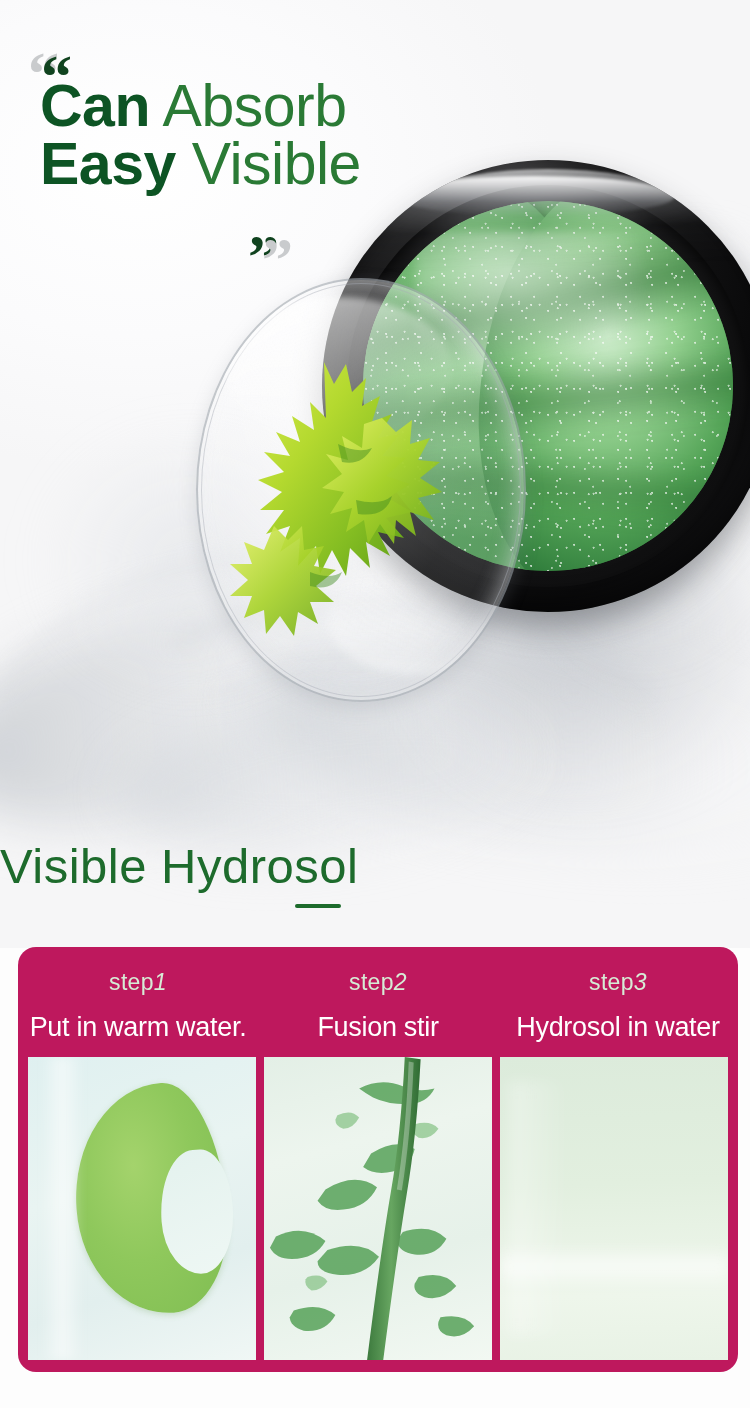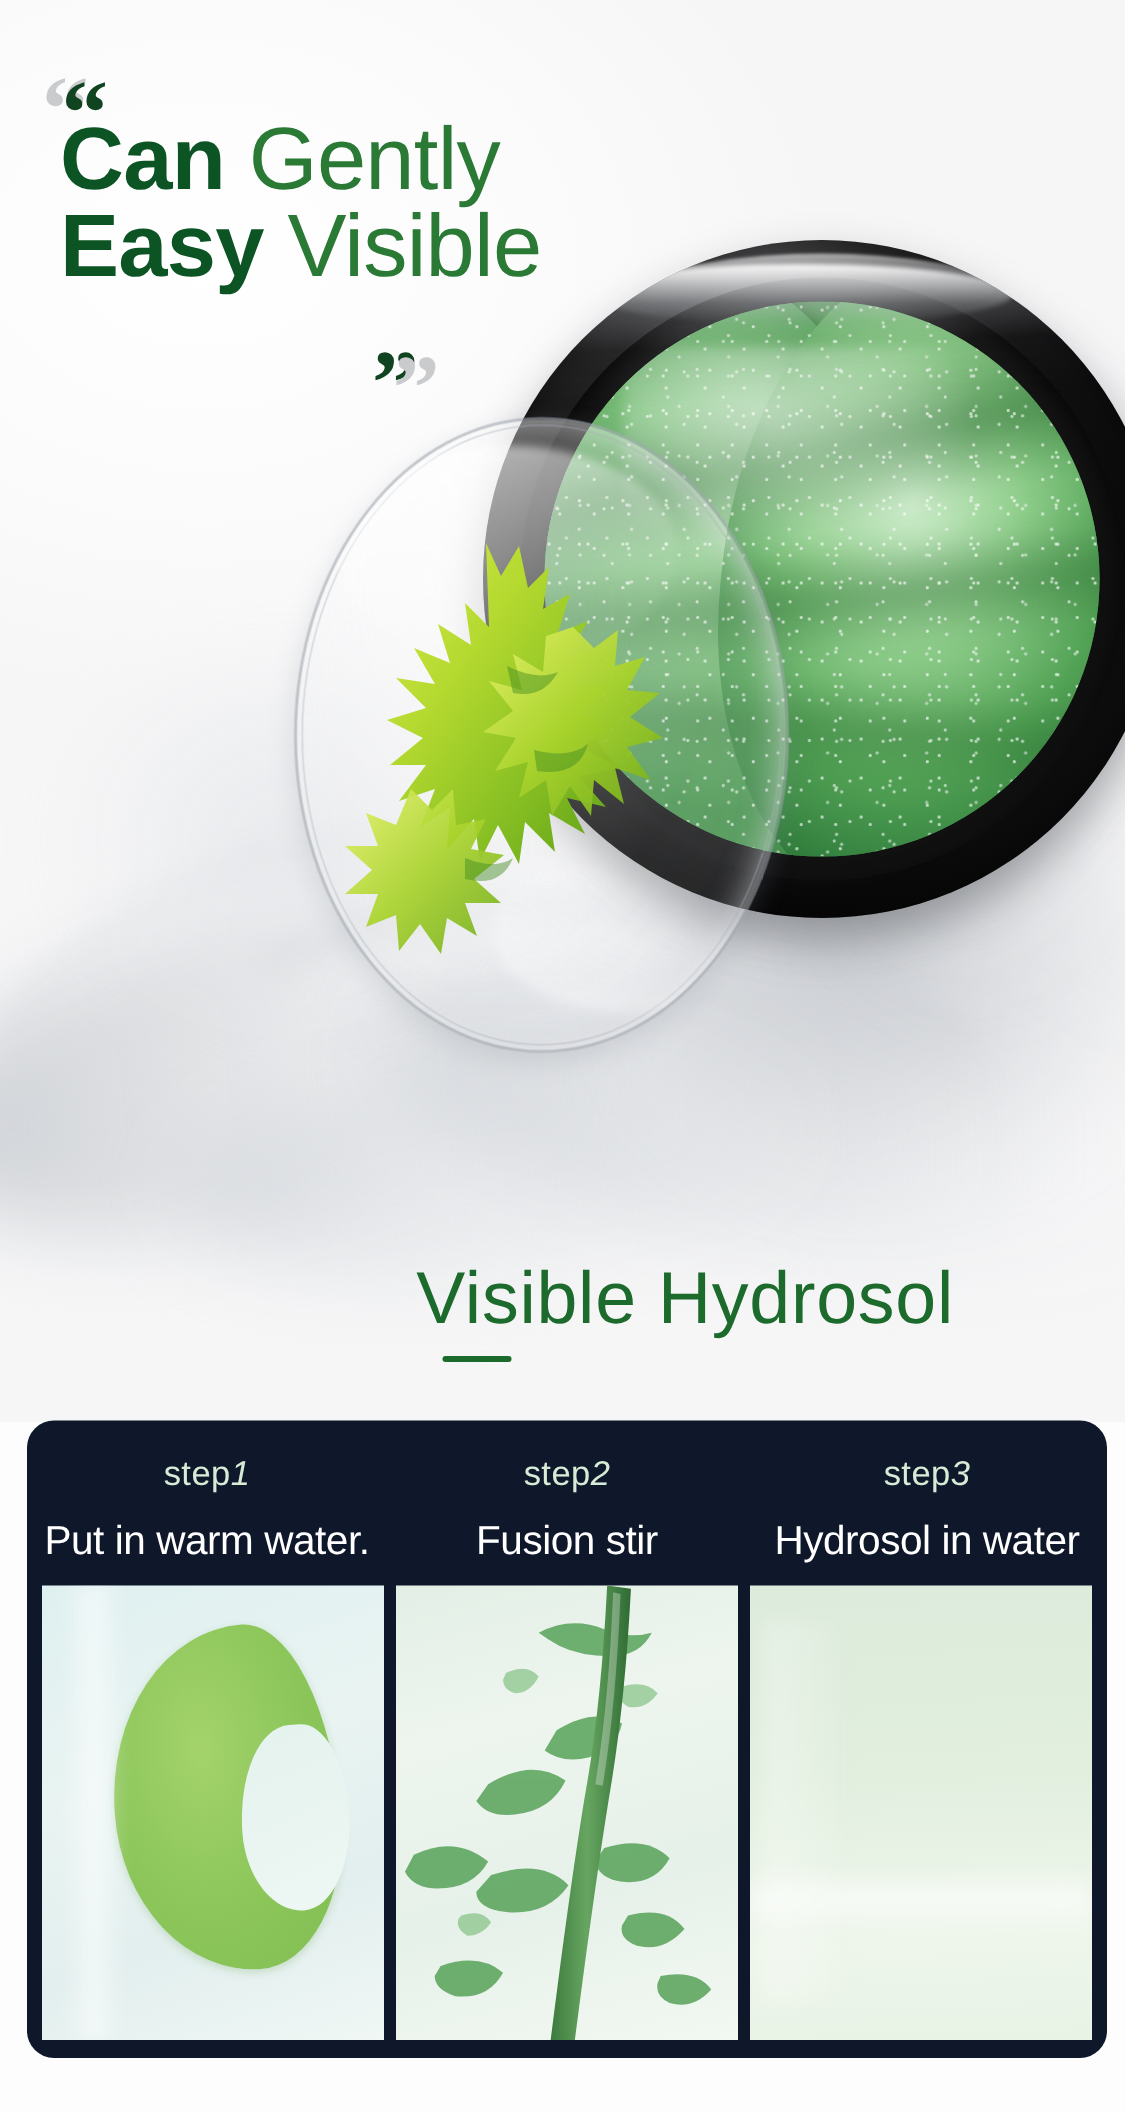--- a/index.html
+++ b/index.html
@@ -174,28 +174,28 @@
   .quote-open .q-gray { color:#c9cbcd; position:absolute; left:0; top:0; }
   .quote-open .q-green{ color:#10431f; position:absolute; left:13px; top:3px; }
   .quote-close {
     position:absolute; left:248px; top:225px; z-index:7;
     font-family:"Liberation Serif", serif; font-size:62px; line-height:1; font-weight:700;
   }
   .quote-close .q-green{ color:#10431f; position:absolute; left:0; top:0; }
   .quote-close .q-gray { color:#c9cbcd; position:absolute; left:14px; top:3px; }
 
   
-  .sec-title-wrap { position:absolute; left:0; top:838px; width:636px; text-align:right; z-index:6; }
+  .sec-title-wrap { position:absolute; left:0; top:838px; width:636px; text-align:left; z-index:6; }
   .sec-title { font-size:49px; color:#1d6b2c; font-weight:400; letter-spacing:.5px; }
   .sec-rule { width:46px; height:4px; background:#1d6b2c; margin:10px auto 0; border-radius:2px; }
 
   
   .steps-panel {
     position:absolute; left:18px; top:947px; width:720px; height:425px;
-    background:#0f172a; border-radius:18px; overflow:hidden;
+    background:#be185d; border-radius:18px; overflow:hidden;
     display:flex; flex-direction:column;
   }
   .steps-labels { display:flex; padding:22px 0 14px; }
   .step-label { flex:1; text-align:center; padding:0 4px; }
   .step-num { font-size:23px; color:#d7ecd6; letter-spacing:.3px; }
   .step-num em { font-style:italic; font-weight:400; }
   .step-text { font-size:27px; color:#ffffff; margin-top:16px; letter-spacing:-.3px; white-space:nowrap; }
 
   .steps-photos { display:flex; gap:8px; padding:0 10px 12px; flex:1; }
   .photo { flex:1; position:relative; overflow:hidden; background:#e8f2ee; }
@@ -320,21 +320,21 @@
         </g>
       </svg>
     </div>
 
     <div class="quote-open">
       <span class="q-gray">“</span>
       <span class="q-green">“</span>
     </div>
     <div class="headline">
       <div class="hl-line">
-        <span class="hl-strong">Can</span><span class="hl-light"> Gently</span>
+        <span class="hl-strong">Can</span><span class="hl-light"> Absorb</span>
       </div>
       <div class="hl-line">
         <span class="hl-strong">Easy</span><span class="hl-light"> Visible</span>
       </div>
     </div>
     <div class="quote-close">
       <span class="q-green">”</span>
       <span class="q-gray">”</span>
     </div>
   </div>

